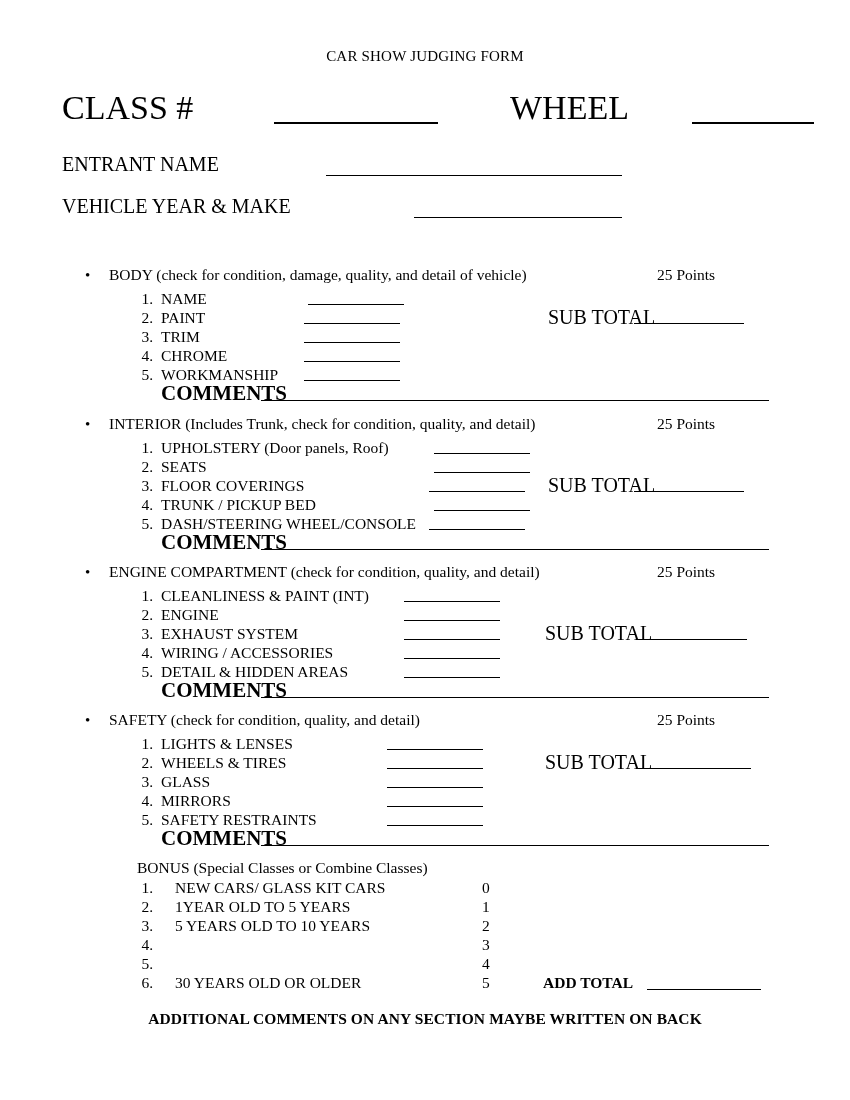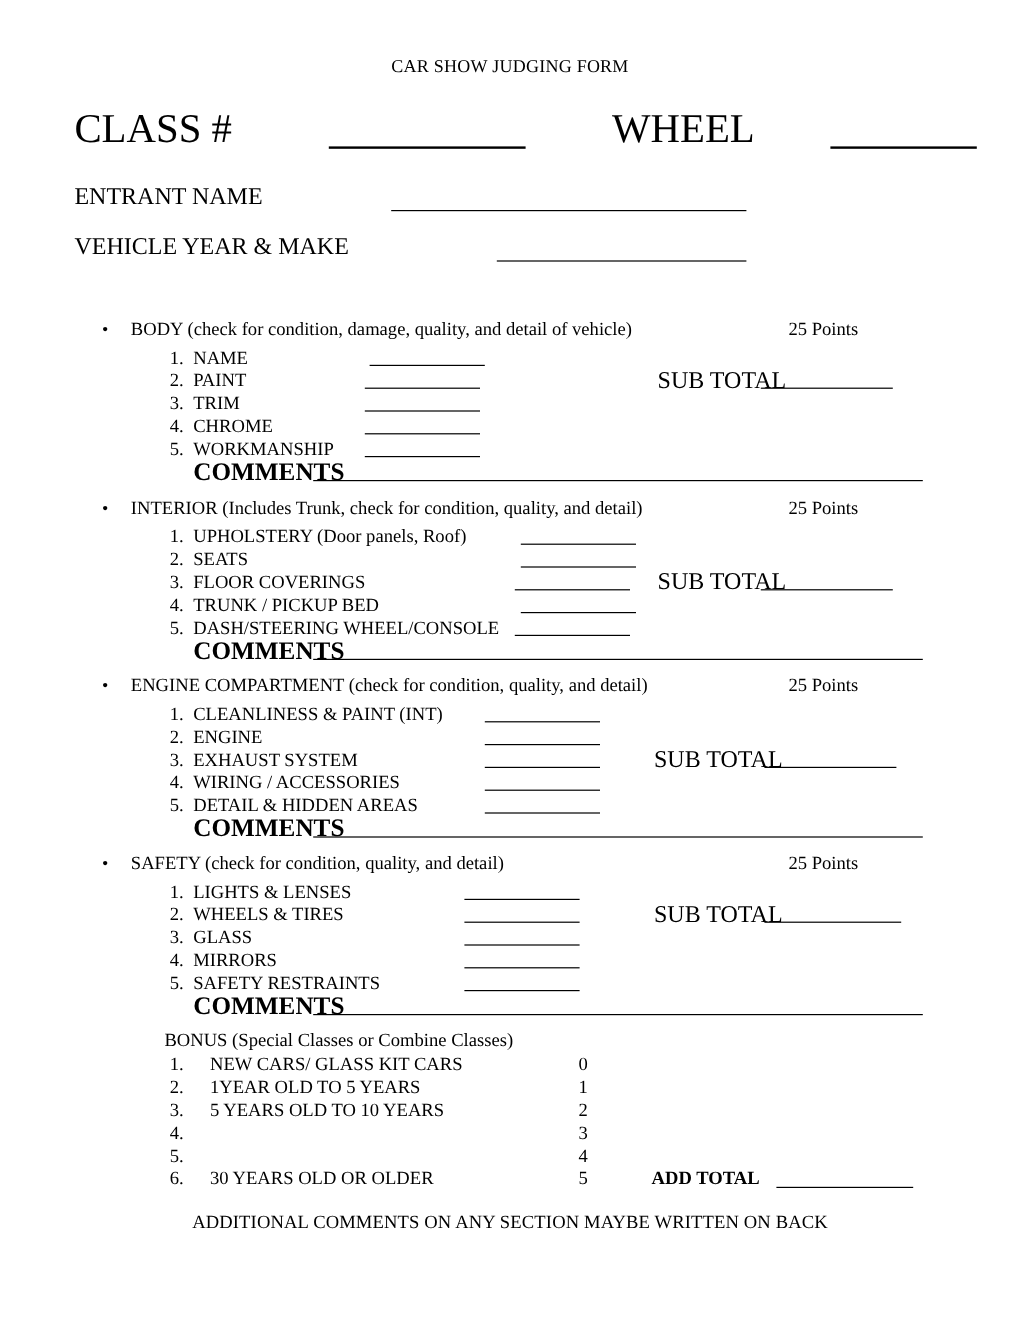--- a/index.html
+++ b/index.html
@@ -279,21 +279,21 @@
     border-bottom: 1.6px solid #000;
   }
 
   .footer-note {
     position: absolute;
     top: 1010px;
     left: 0;
     width: 850px;
     text-align: center;
     font-size: 15.5px;
-    font-weight: normal;
+    font-weight: bold;
     letter-spacing: 0.1px;
   }
 </style>
 </head>
 <body>
 
 <div class="page">
 
   <div class="doc-title">CAR SHOW JUDGING FORM</div>
 

